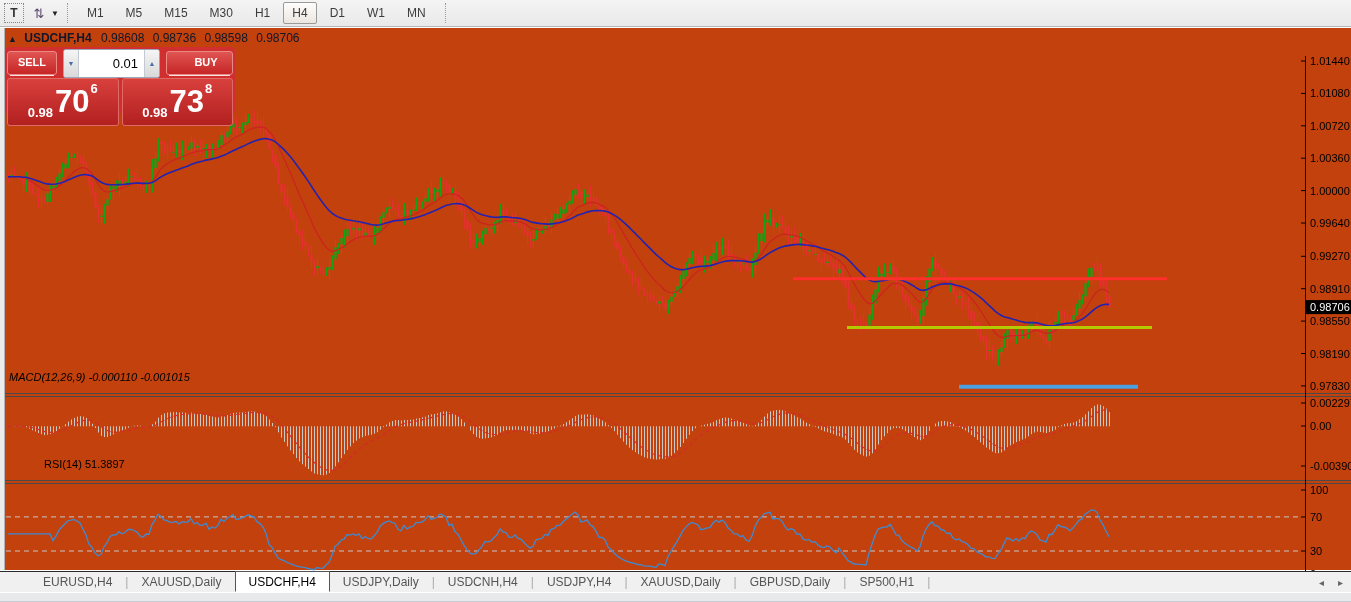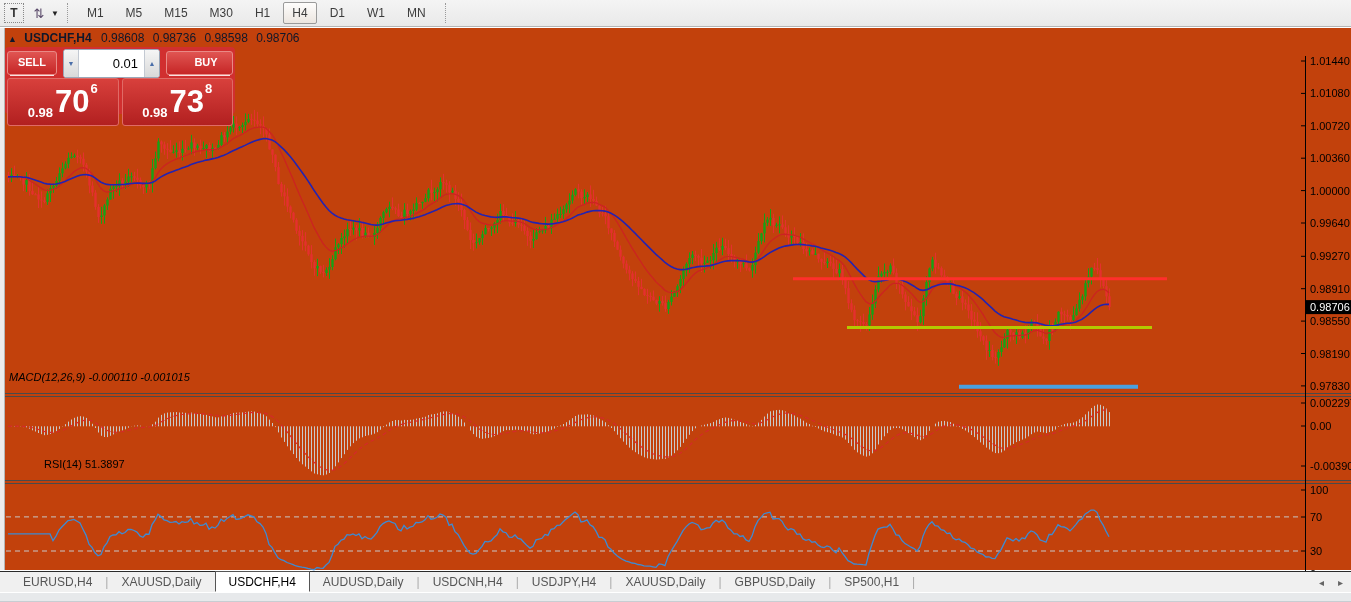--- a/index.html
+++ b/index.html
@@ -80,21 +80,21 @@
   .price-btn .big{font-size:31px;font-weight:bold;line-height:30px;}
   .price-btn .sup{font-size:13px;font-weight:bold;align-self:flex-start;margin:2px 0 0 1px;}
   
   .pane-label{position:absolute;left:9px;font-size:11px;color:#000;z-index:6;white-space:nowrap;}
   #macd-label{top:371px;font-style:italic;}
   #rsi-label{top:458px;padding-left:35px;}
   
   #tabbar{
     position:absolute;left:0;top:571px;width:1351px;height:21px;
     background:#f0f0f0;border-top:1px solid #2b2b2b;box-sizing:border-box;
-    display:flex;align-items:center;z-index:20;font-size:12px;color:#555;
+    display:flex;align-items:center;z-index:20;font-size:12px;color:#555;gap:20px;
   }
   .tab{padding:2px 13px;cursor:default;white-space:nowrap;}
   .tab.active{
     background:#fff;border:1px solid #555;border-bottom:1px solid #fff;
     color:#000;margin-top:-2px;padding-top:3px;z-index:21;
   }
   .tab-sep{color:#aaa;}
   #tab-scroll{margin-left:auto;margin-right:8px;display:flex;gap:14px;color:#666;font-size:10px;}
   #tab-scroll span{cursor:default;}
   #bottom-strip{
@@ -1371,21 +1371,21 @@
 <div id="macd-label" class="pane-label">MACD(12,26,9) -0.000110 -0.001015</div>
 <div id="rsi-label" class="pane-label">RSI(14) 51.3897</div>
 
 <div id="tabbar">
   <div style="width:10px;"></div>
   <div id="tabs-wrap" style="display:flex;align-items:center;">
       <div class="tab">EURUSD,H4</div>
       <span class="tab-sep">|</span>
       <div class="tab">XAUUSD,Daily</div>
       <div class="tab active">USDCHF,H4</div>
-      <div class="tab">AUDUSD,Daily</div>
+      <div class="tab">USDJPY,Daily</div>
       <span class="tab-sep">|</span>
       <div class="tab">USDCNH,H4</div>
       <span class="tab-sep">|</span>
       <div class="tab">USDJPY,H4</div>
       <span class="tab-sep">|</span>
       <div class="tab">XAUUSD,Daily</div>
       <span class="tab-sep">|</span>
       <div class="tab">GBPUSD,Daily</div>
       <span class="tab-sep">|</span>
       <div class="tab">SP500,H1</div>

